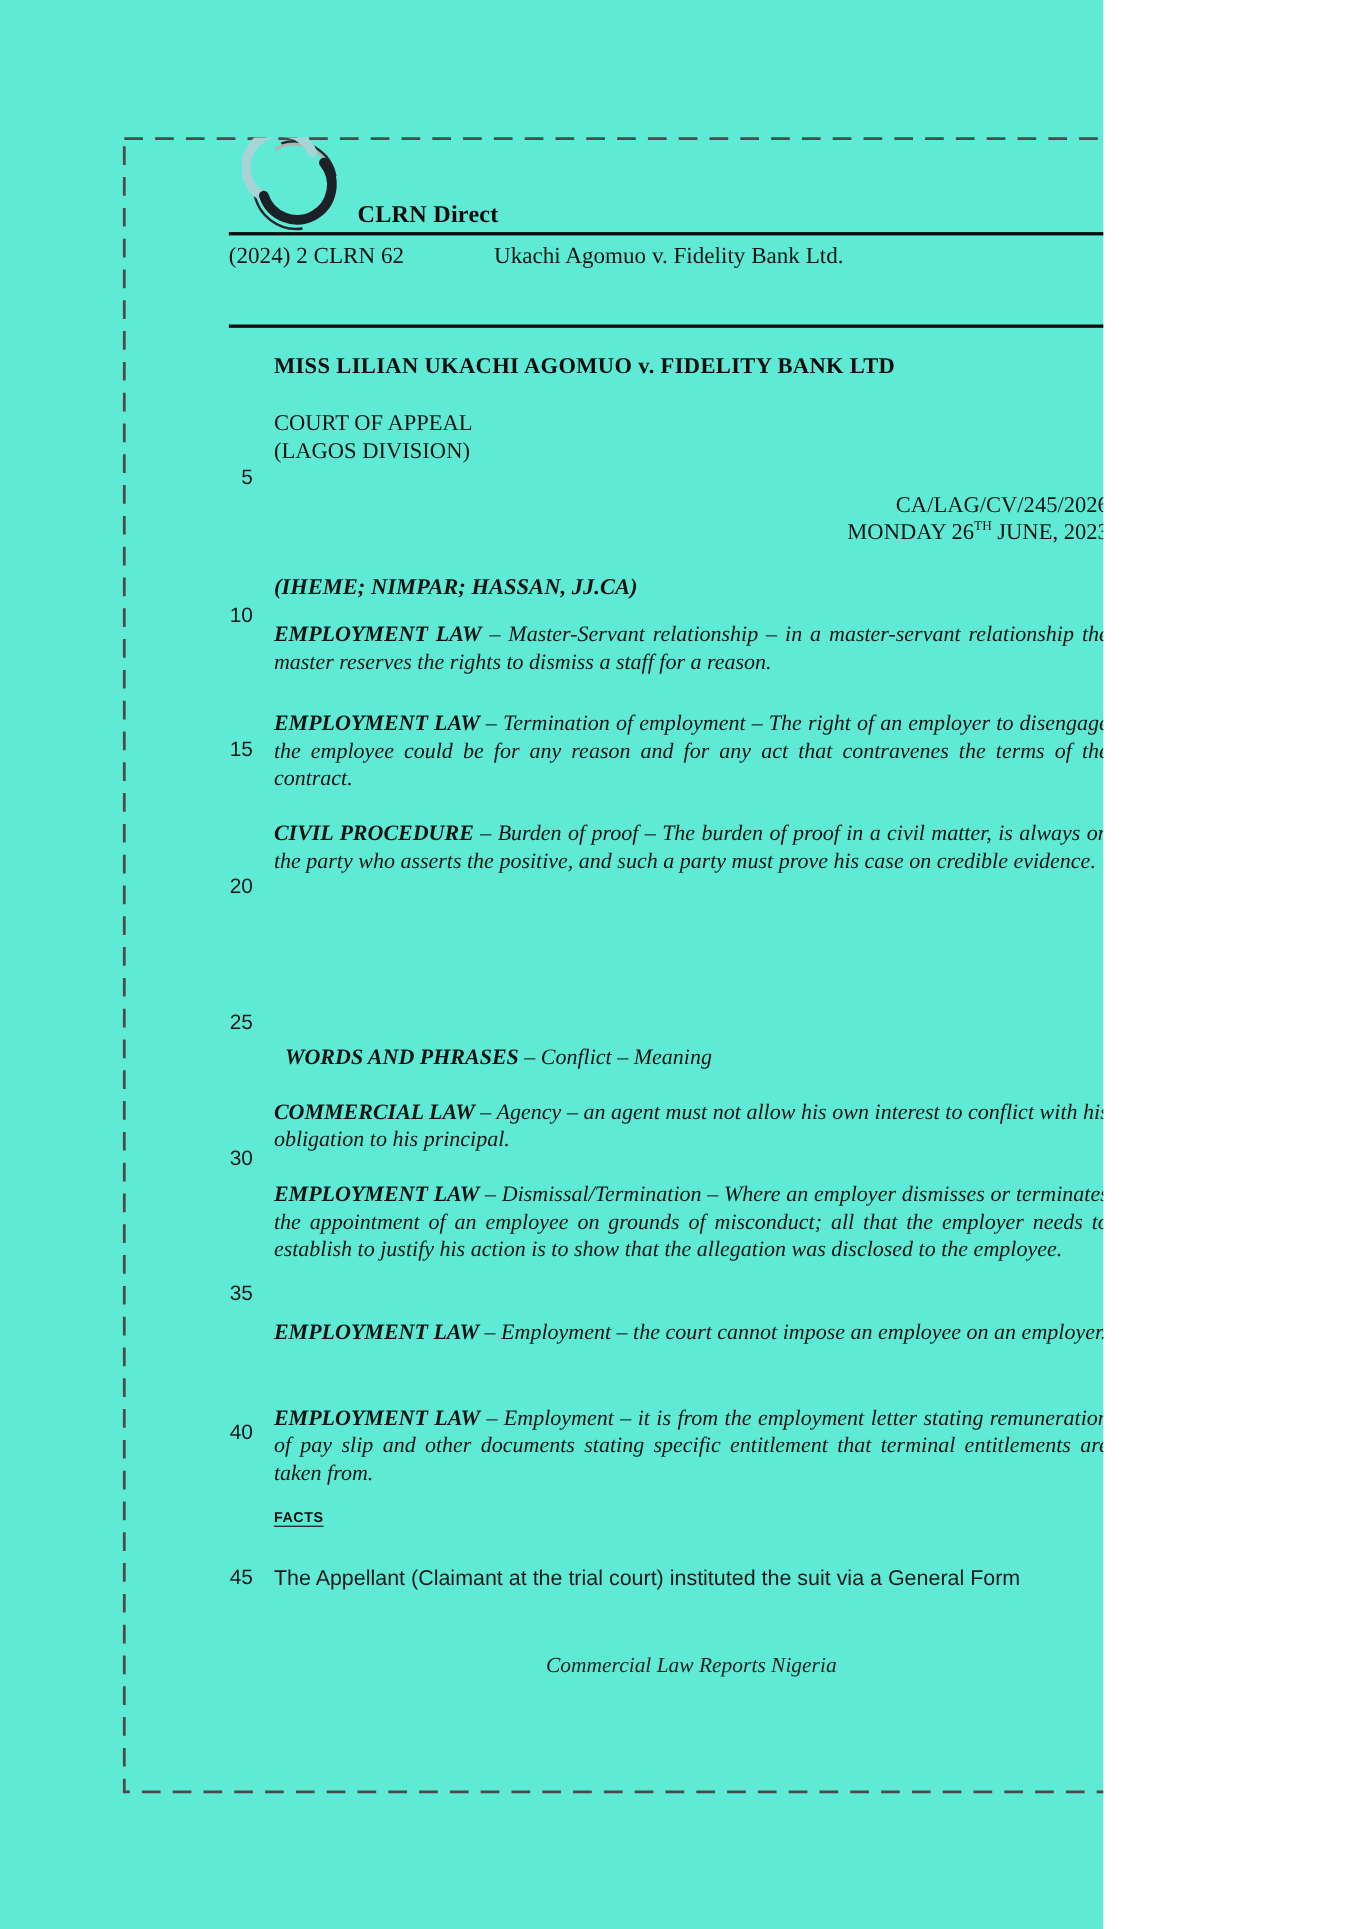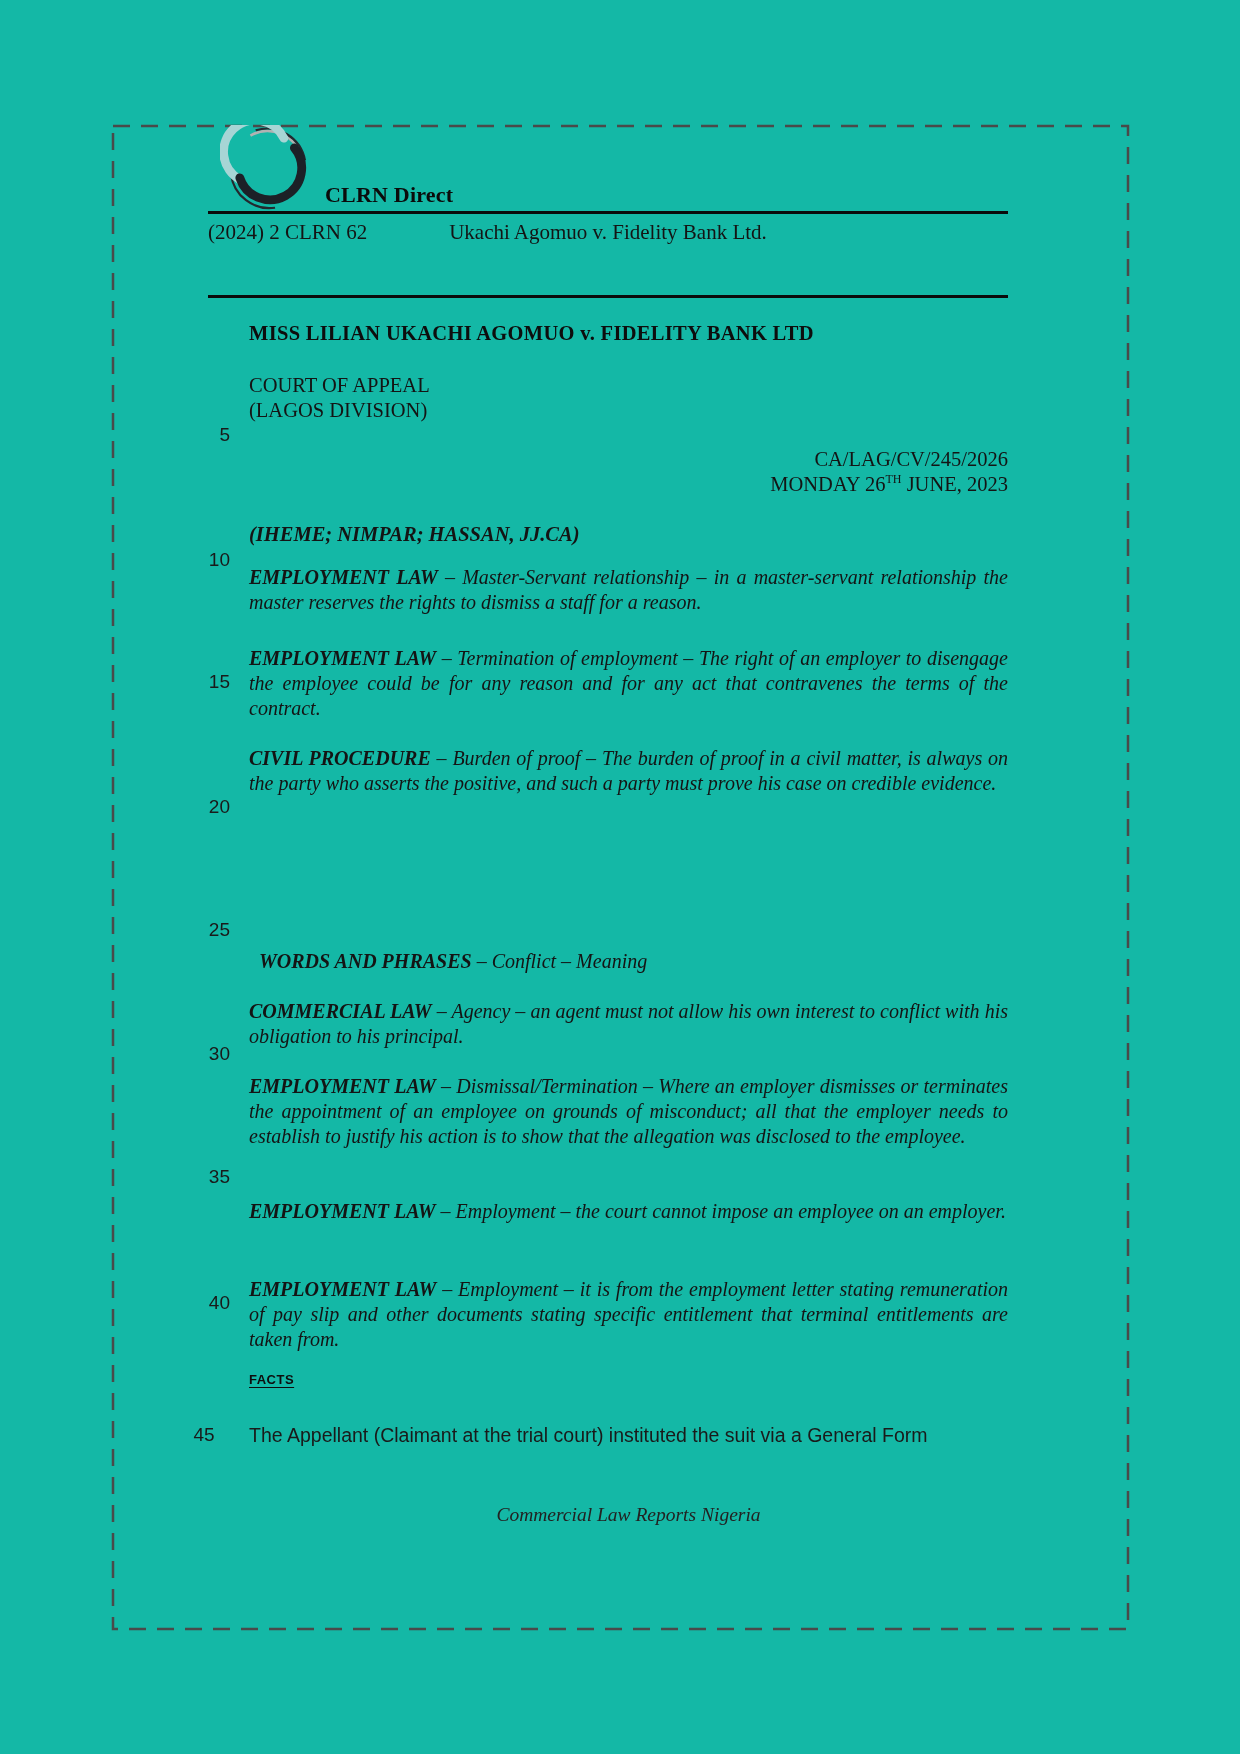--- a/index.html
+++ b/index.html
@@ -1,19 +1,19 @@
 <!DOCTYPE html>
 <html><head>
 <meta charset="utf-8">
 <style>
   html,body{margin:0;padding:0;background:#fff;}
   .page{
     position:relative;
-    width:1240px;height:1754px;
-    background:#14b8a6;
+    width:1003px;height:1754px;
+    background:#5eead4;
     font-family:"Liberation Serif", serif;
     color:#111;
     overflow:hidden;
   }
   .abs{position:absolute;}
   .border-svg{position:absolute;left:0;top:0;pointer-events:none;}
   .brand-text{
     font-family:"Liberation Serif", serif;
     font-weight:bold;font-size:22px;color:#0b0b0b;letter-spacing:.2px;
   }
@@ -95,21 +95,21 @@
   <div class="abs judges" style="left:249px;top:523px;">(IHEME; NIMPAR; HASSAN, JJ.CA)</div>
 
   <div class="linenum" style="top:424px;">5</div>
   <div class="linenum" style="top:549px;">10</div>
   <div class="linenum" style="top:671px;">15</div>
   <div class="linenum" style="top:796px;">20</div>
   <div class="linenum" style="top:919px;">25</div>
   <div class="linenum" style="top:1043px;">30</div>
   <div class="linenum" style="top:1166px;">35</div>
   <div class="linenum" style="top:1292px;">40</div>
-  <div class="linenum" style="top:1424px;text-align:center;">45</div>
+  <div class="linenum" style="top:1424px;">45</div>
 
   <div class="cw" style="top:565px;"><span class="cw-topic">EMPLOYMENT LAW</span><span> – Master-Servant relationship – in a master-servant relationship the master reserves the rights to dismiss a staff for a reason.</span></div>
 
   <div class="cw" style="top:646px;"><span class="cw-topic">EMPLOYMENT LAW</span><span> – Termination of employment – The right of an employer to disengage the employee could be for any reason and for any act that contravenes the terms of the contract.</span></div>
 
   <div class="cw" style="top:746px;"><span class="cw-topic">CIVIL PROCEDURE</span><span> – Burden of proof – The burden of proof in a civil matter, is always on the party who asserts the positive, and such a party must prove his case on credible evidence.</span></div>
 
 
   <div class="cw" style="top:949px;margin-left:10px;"><span class="cw-topic">WORDS AND PHRASES</span><span> – Conflict – Meaning</span></div>
 

